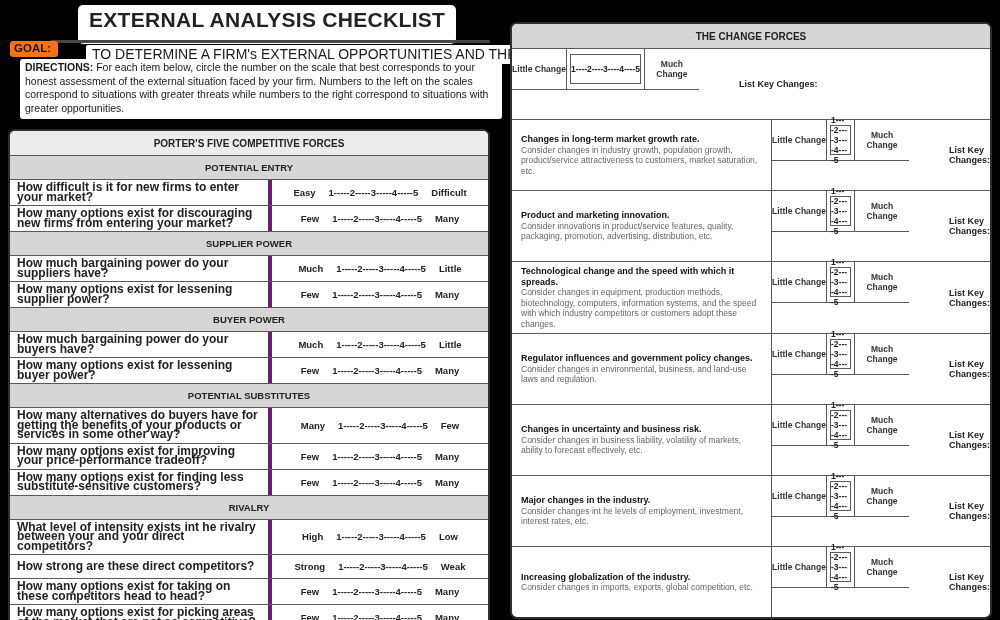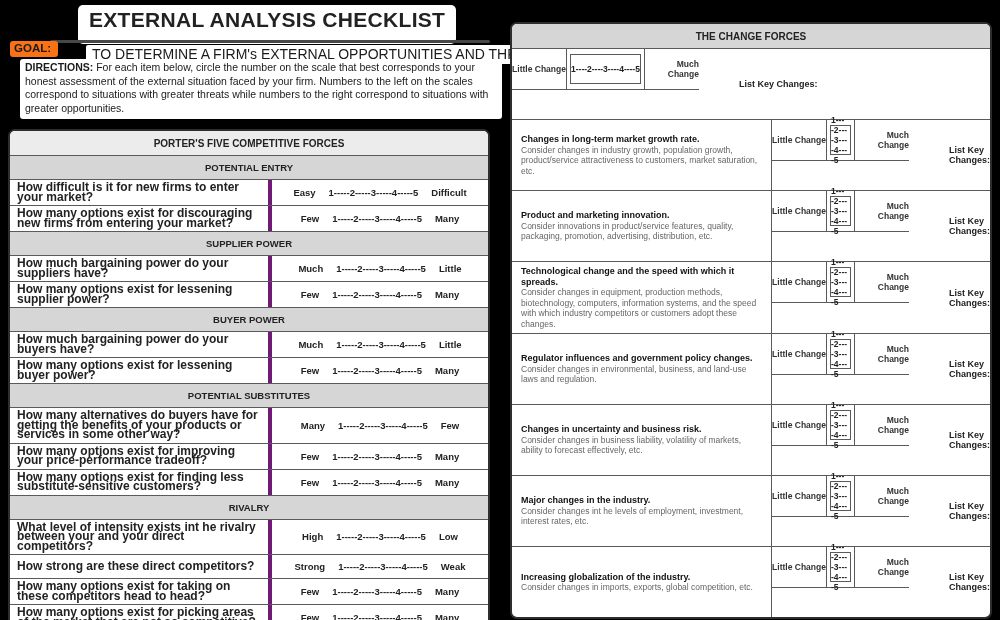--- a/index.html
+++ b/index.html
@@ -33,21 +33,21 @@
 
   .change-item{display:flex;border-bottom:1px solid #5a5a5a;min-height:70px;}
   .change-panel .change-item:last-child{border-bottom:none;}
   .ci-desc{width:260px;border-right:1px solid #5a5a5a;padding:4px 9px;display:flex;flex-direction:column;justify-content:center;box-sizing:border-box;}
   .ci-title{font-size:9px;font-weight:bold;color:#111;line-height:10.5px;}
   .ci-sub{font-size:8.5px;color:#666;line-height:10.5px;}
   .ci-right{flex:1;display:flex;flex-direction:row;}
   .ci-scale-row{display:flex;height:40px;border-bottom:1px solid #5a5a5a;}
   .ci-little,.ci-much{width:54px;display:flex;align-items:center;justify-content:center;text-align:center;font-size:8.5px;font-weight:bold;color:#333;line-height:10px;}
   .ci-little{border-right:1px solid #5a5a5a;}
-  .ci-much{border-left:1px solid #5a5a5a;text-align:right;}
+  .ci-much{border-left:1px solid #5a5a5a;}
   .ci-mid{flex:1;display:flex;align-items:stretch;justify-content:center;padding:5px 3px;box-sizing:border-box;}
   .ci-scale-box{border:1px solid #5a5a5a;flex:1;display:flex;align-items:center;justify-content:center;font-size:8.5px;font-weight:bold;color:#222;}
   .ci-list{flex:1;display:flex;align-items:center;font-size:9px;font-weight:bold;color:#222;padding-left:8px;min-height:28px;margin-left:32px;}
 </style>
 </head>
 <body>
 
 <div class="title">EXTERNAL ANALYSIS CHECKLIST</div>
 
 <div class="goal-bar"></div>

